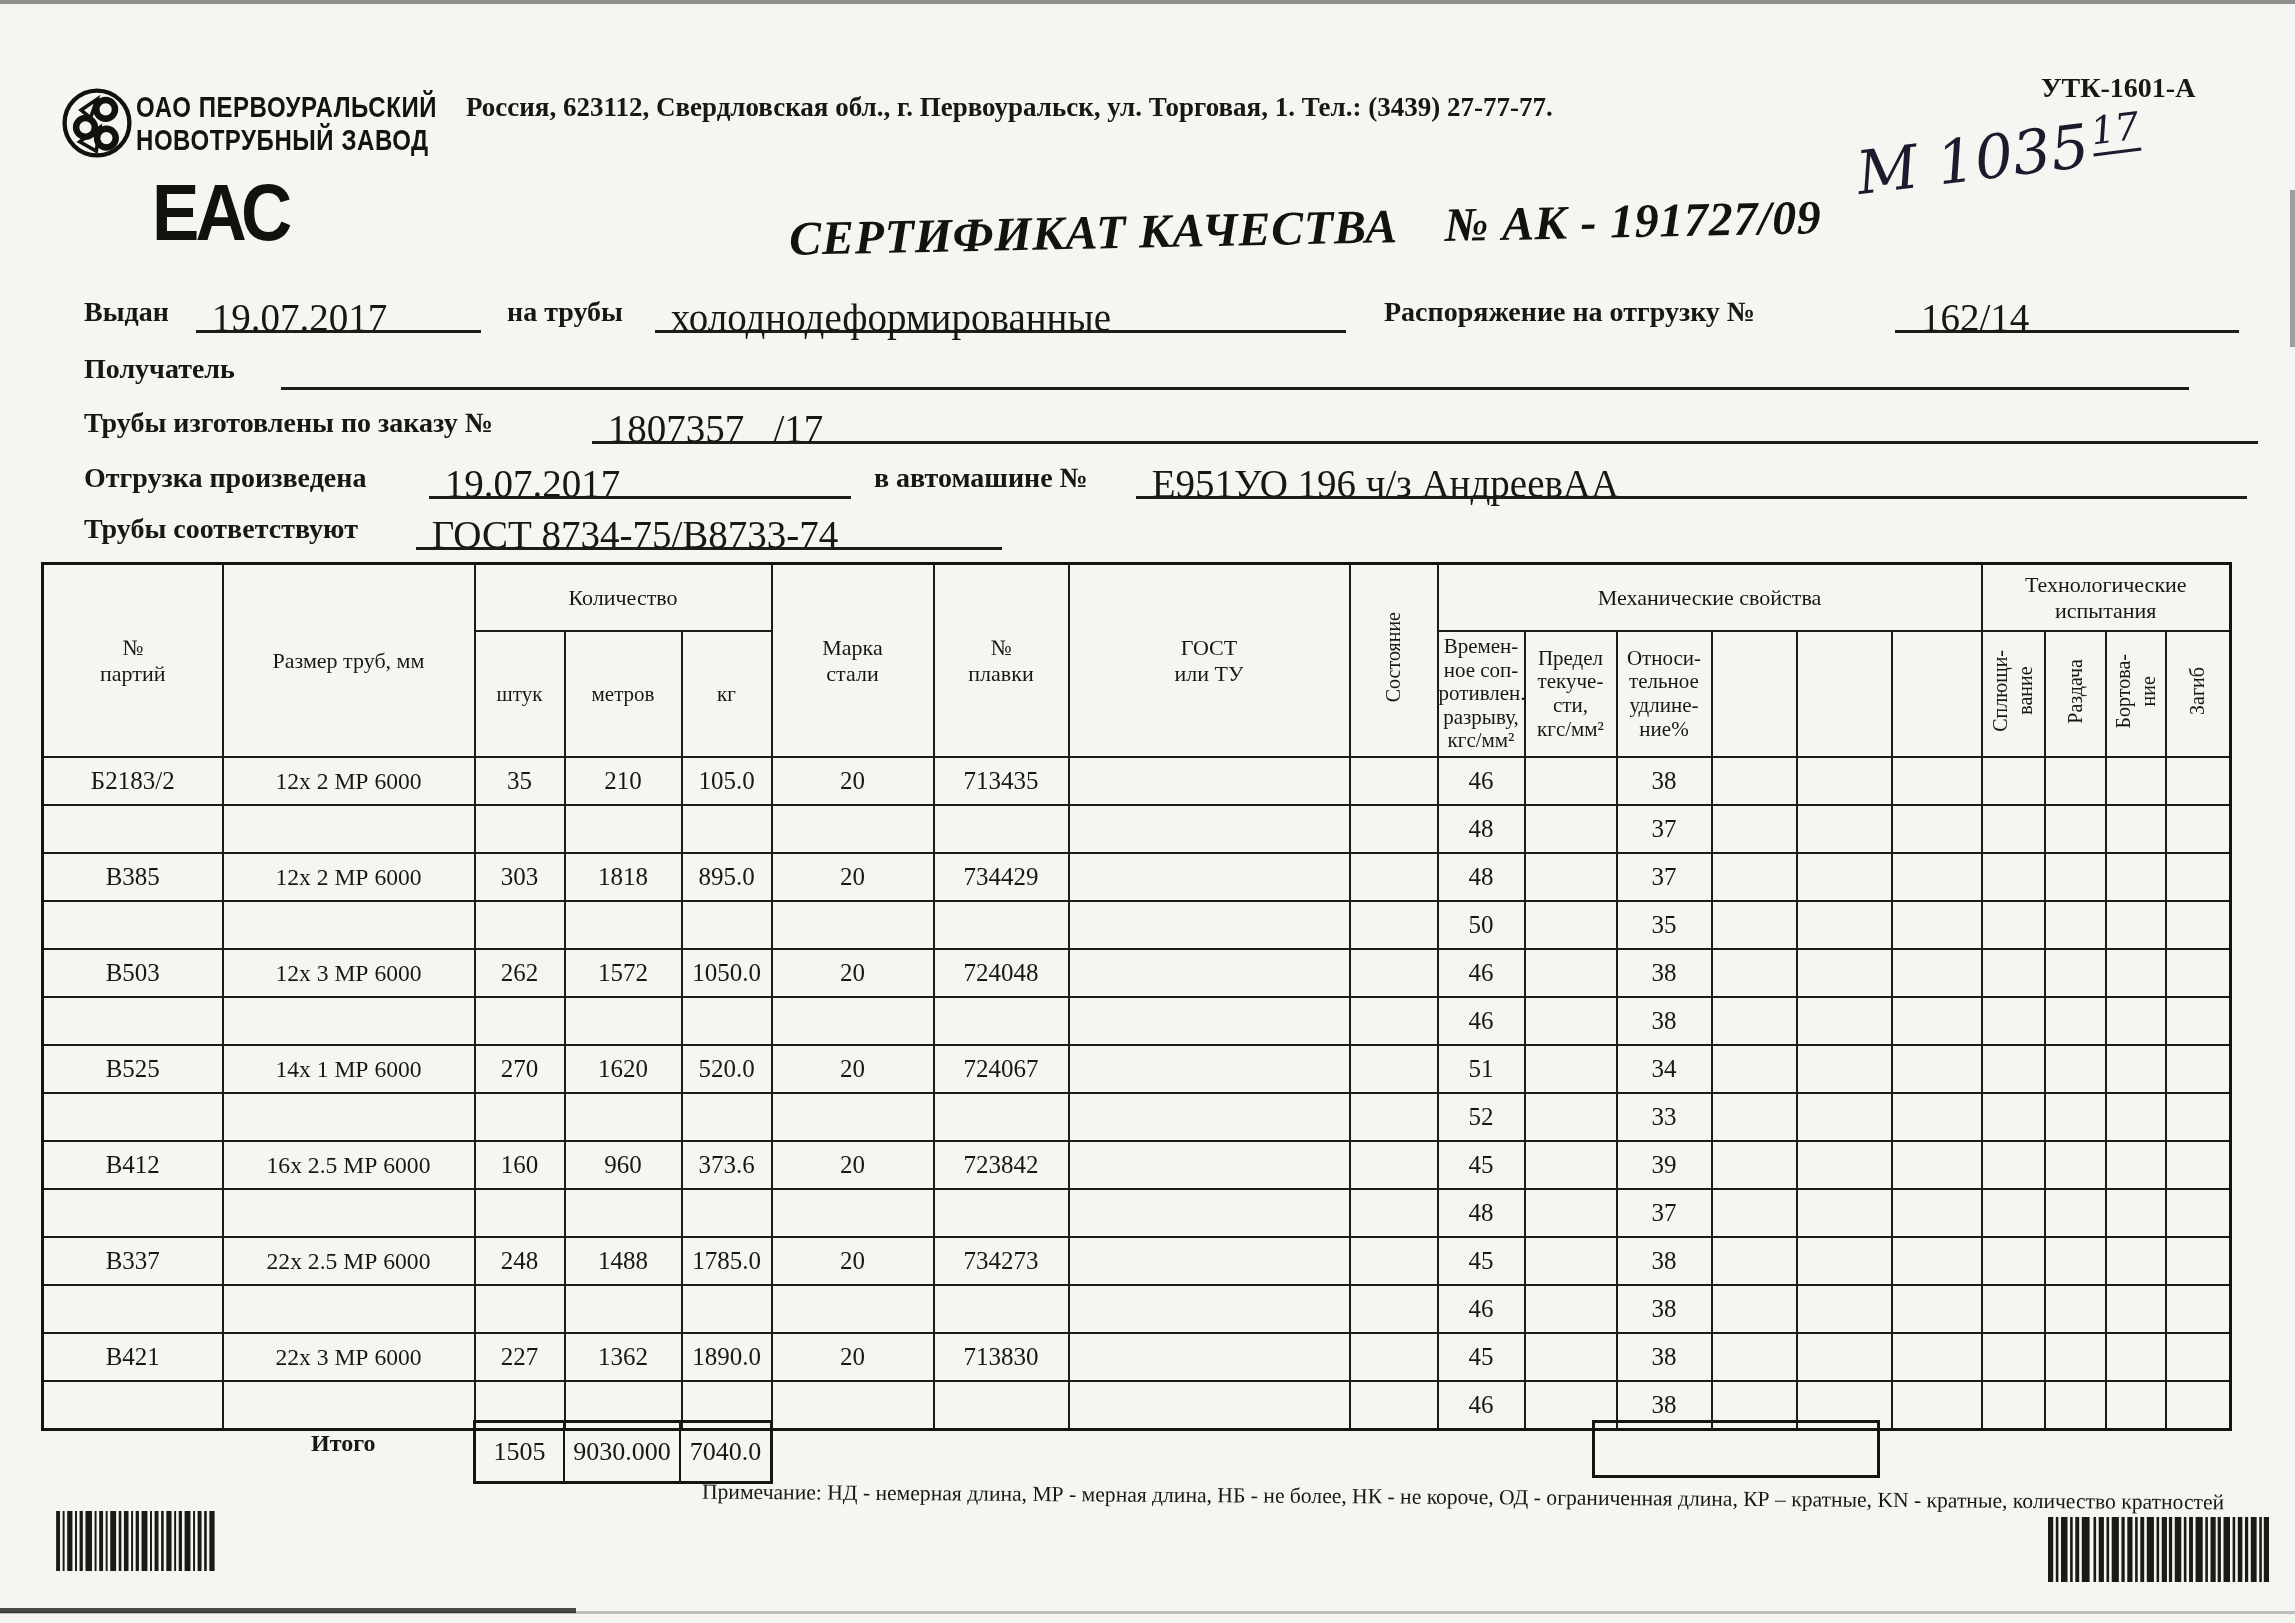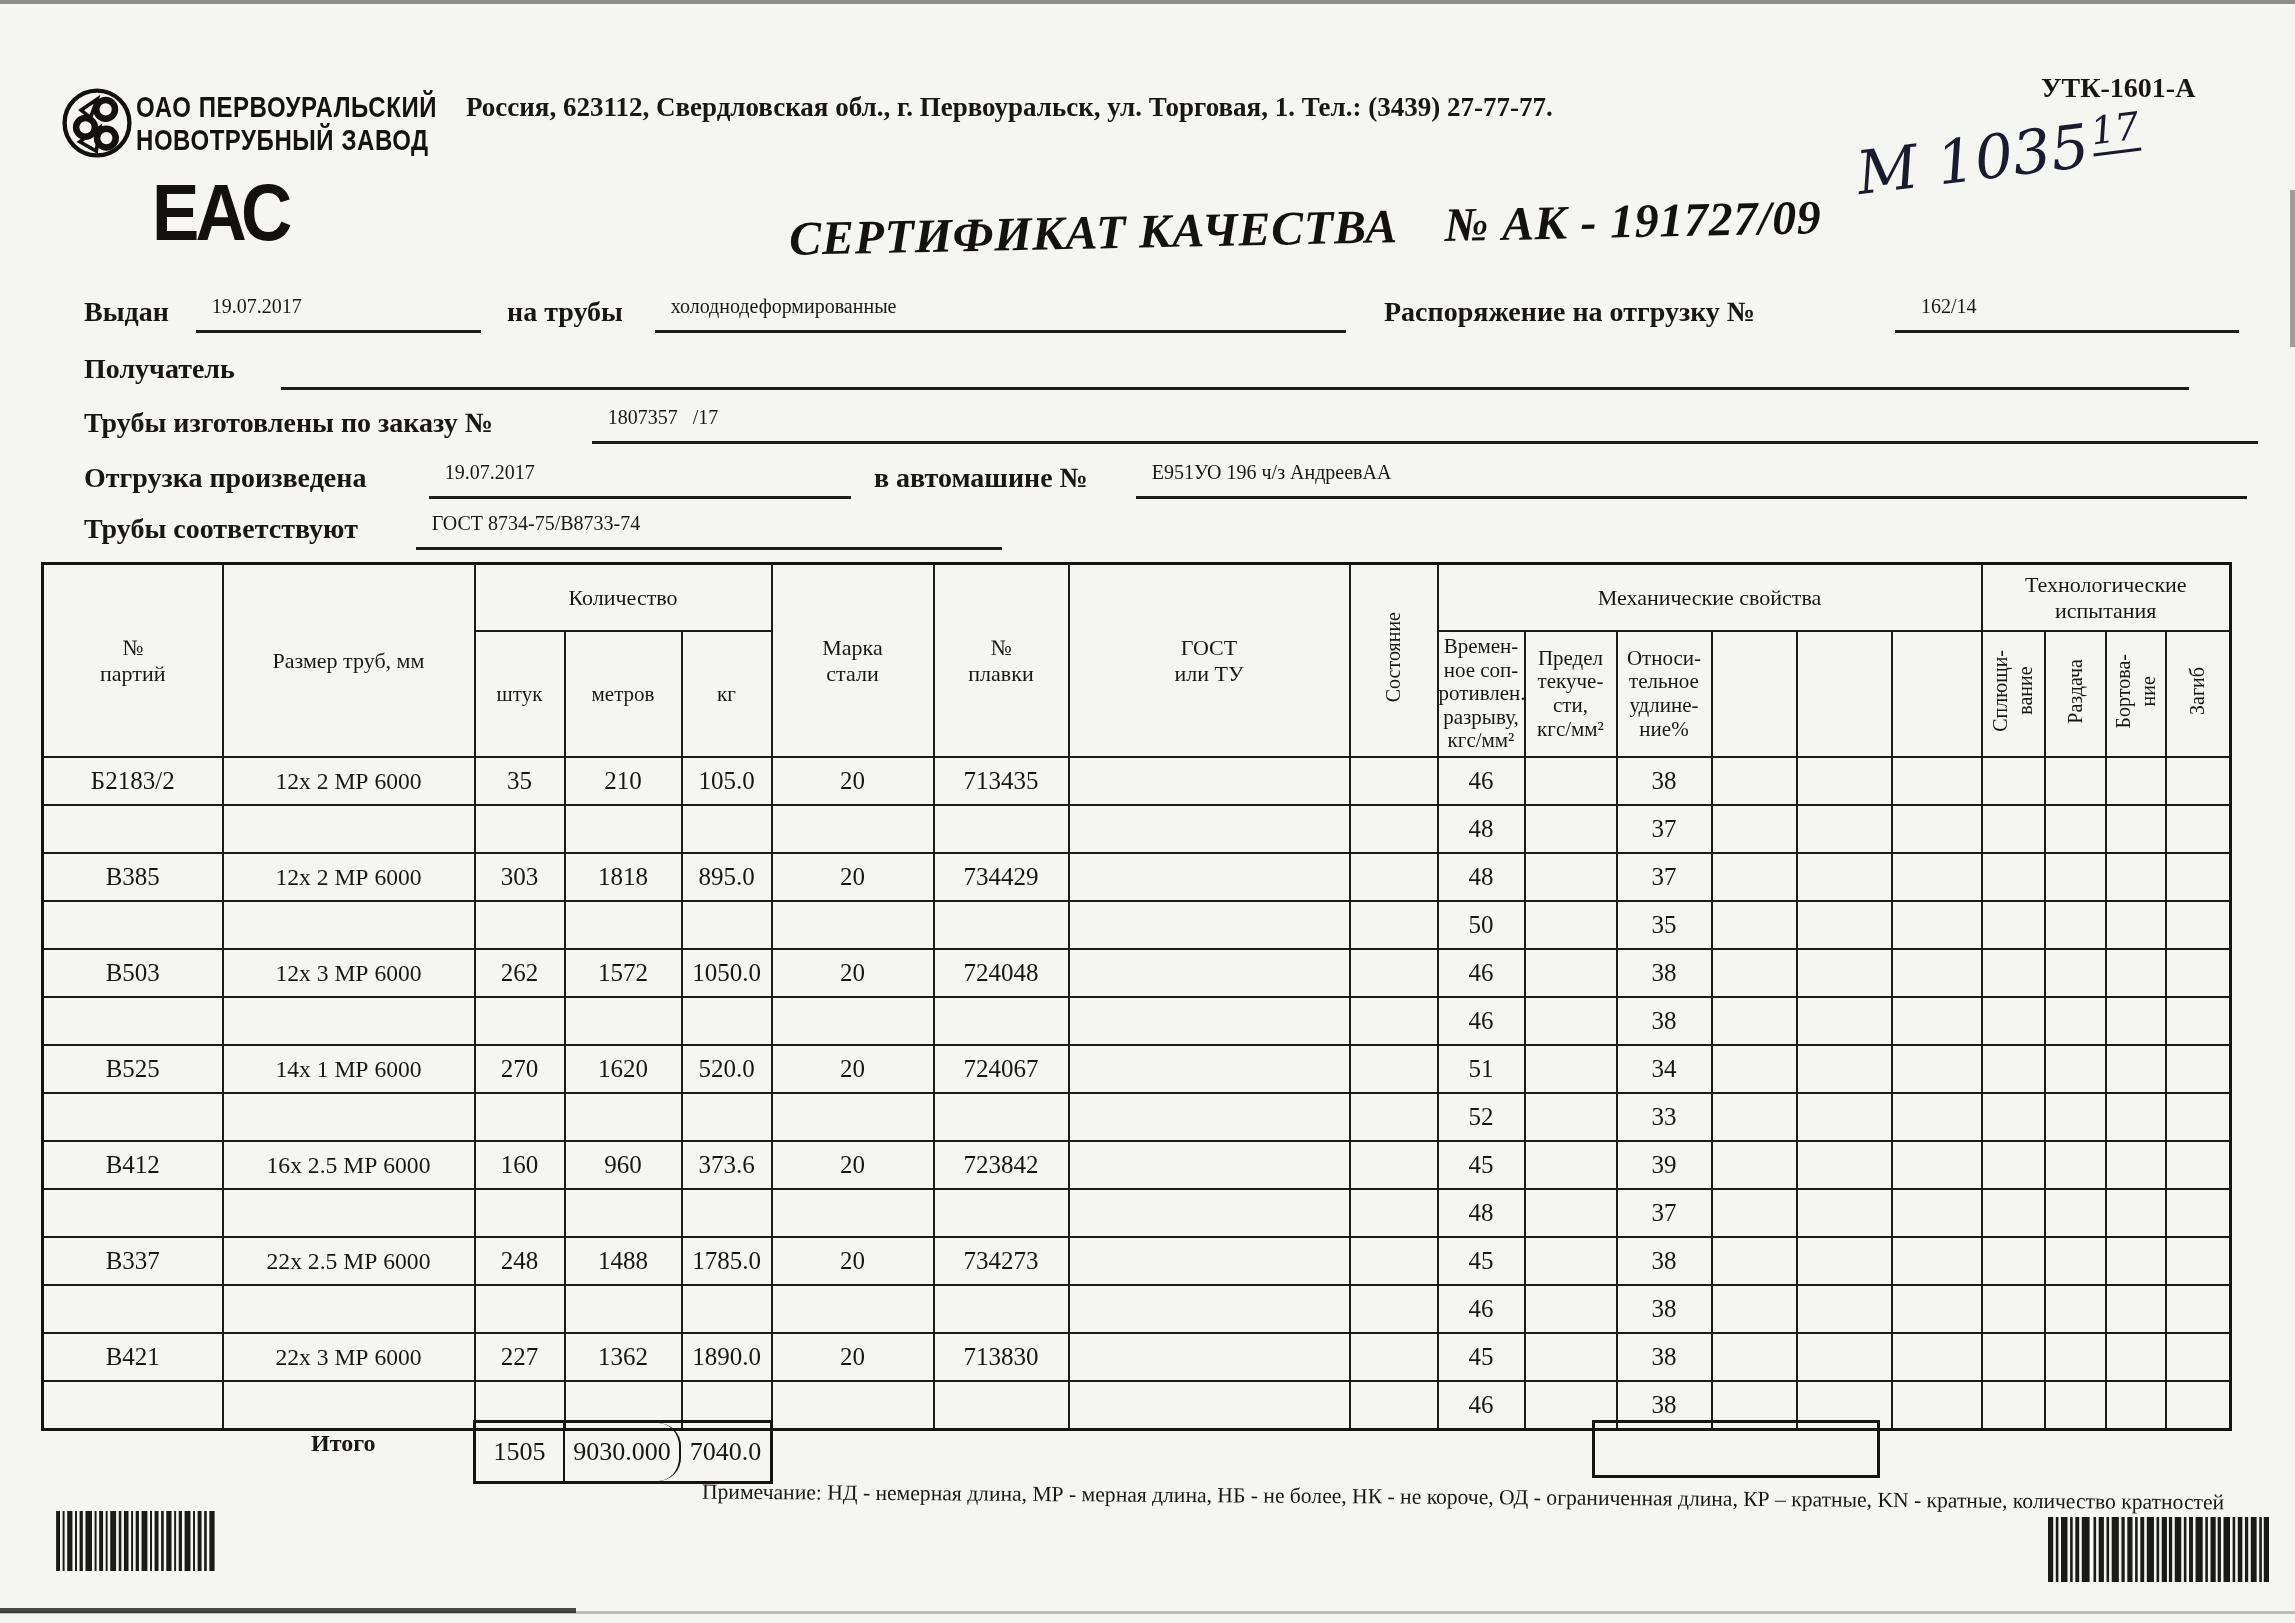--- a/index.html
+++ b/index.html
@@ -27,21 +27,21 @@
   .handwriting{position:absolute;left:1856px;top:121px;font-style:italic;font-size:60px;color:#1b1b2e;
       transform:rotate(-7deg);font-family:"DejaVu Serif","Liberation Serif",serif;}
   .handwriting .hw-sup{font-size:38px;vertical-align:super;border-bottom:3.3px solid #1b1b2e;margin-left:3.9px;}
 
   .title{position:absolute;left:789px;top:200px;transform:rotate(-1.2deg);white-space:nowrap;
       font-weight:bold;font-style:italic;font-size:48px;letter-spacing:0.7px;color:#131210;}
   .title .num{margin-left:47px;}
 
   
   .f{position:absolute;font-weight:bold;font-size:28px;white-space:nowrap;}
-  .v{position:absolute;font-size:20px;border-bottom:3.3px solid #1e1d1a;height:38px;
+  .v{position:absolute;font-size:39px;border-bottom:3.3px solid #1e1d1a;height:38px;
      white-space:pre;padding-left:15.7px;box-sizing:border-box;}
 
   
   .cert-table{position:absolute;left:41px;top:562px;border-collapse:collapse;table-layout:fixed;
       width:2189px;}
   .cert-table th,.cert-table td{border:2px solid #1c1b18;padding:0;text-align:center;vertical-align:middle;
       font-weight:normal;overflow:hidden;}
   .cert-table{border:3.9px solid #15140f;}
   .cert-table thead tr.h1 th{height:65px;font-size:22px;}
   .cert-table thead tr.h2 th{height:124px;font-size:21px;}
@@ -55,21 +55,21 @@
   .cert-table tbody td{font-size:25px;}
   .cert-table tbody td[data-name="cell-size"]{font-size:23.6px;}
 
   
   .totals-label{position:absolute;left:311px;top:1430px;font-weight:bold;font-size:24px;}
   .totals-box{position:absolute;left:473px;top:1420px;width:300px;height:64px;border:3.3px solid #15140f;
       box-sizing:border-box;display:flex;}
   .totals-cell{border-right:2.6px solid #15140f;display:flex;align-items:center;justify-content:center;
       font-size:26px;box-sizing:border-box;}
   .totals-cell:last-child{border-right:none;}
-  .tc1{width:90px;} .tc2{width:117px;border-radius:23px;} .tc3{width:90px;}
+  .tc1{width:90px;} .tc2{width:117px;} .tc3{width:90px;}
   .mech-empty-box{position:absolute;left:1592px;top:1420px;width:288px;height:58px;
       border:3.3px solid #15140f;box-sizing:border-box;background:transparent;}
 
   .note{position:absolute;left:702px;top:1485px;font-size:21.6px;transform:rotate(.4deg);white-space:nowrap;}
 
   .barcode{position:absolute;}
   .bc-left{left:56px;top:1511px;}
   .bc-right{left:2047px;top:1517px;}
 </style>
 </head>

